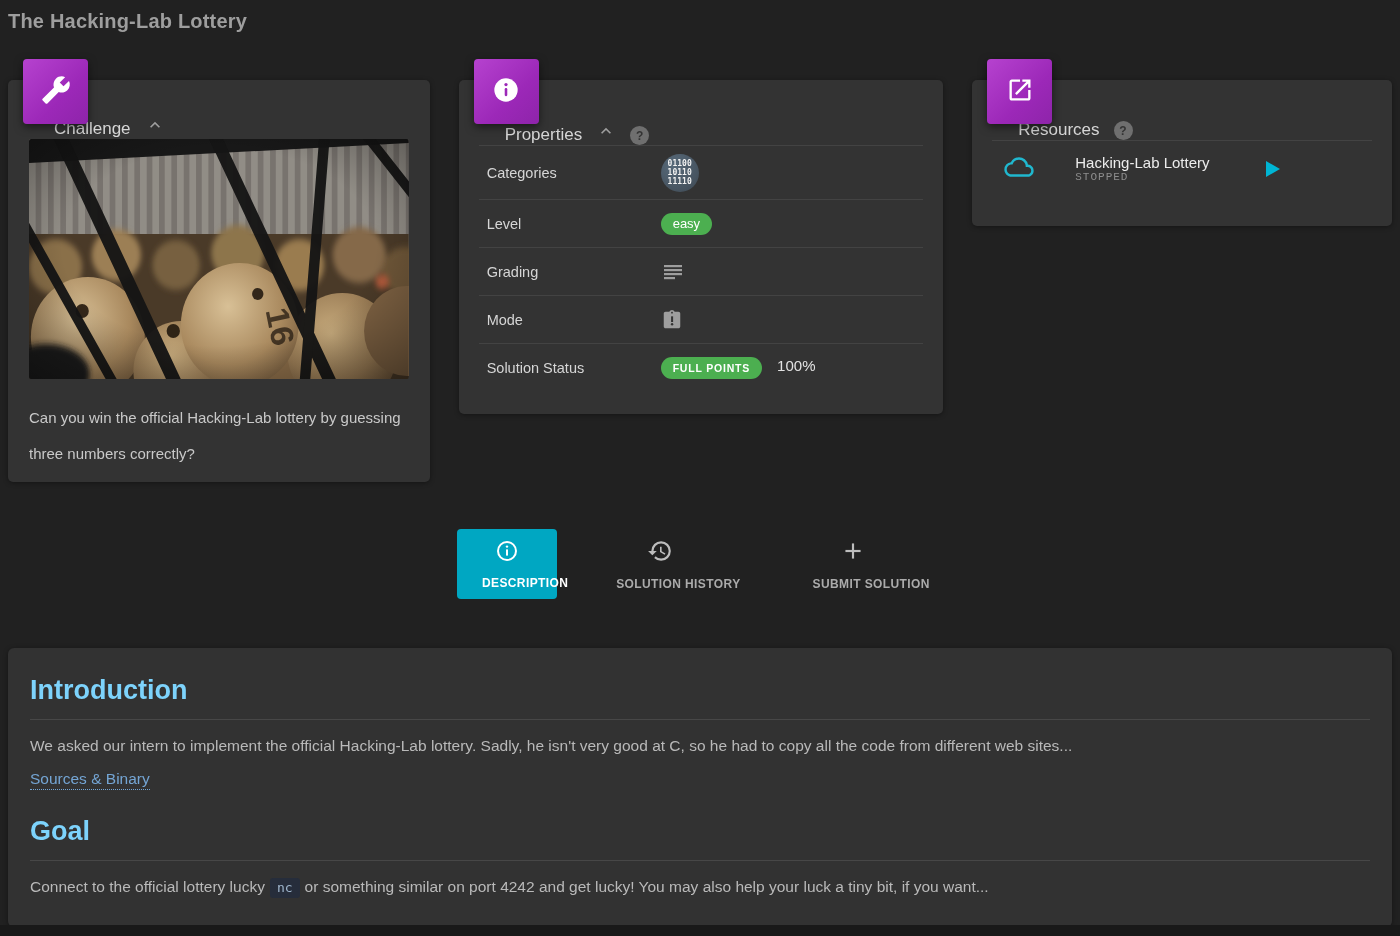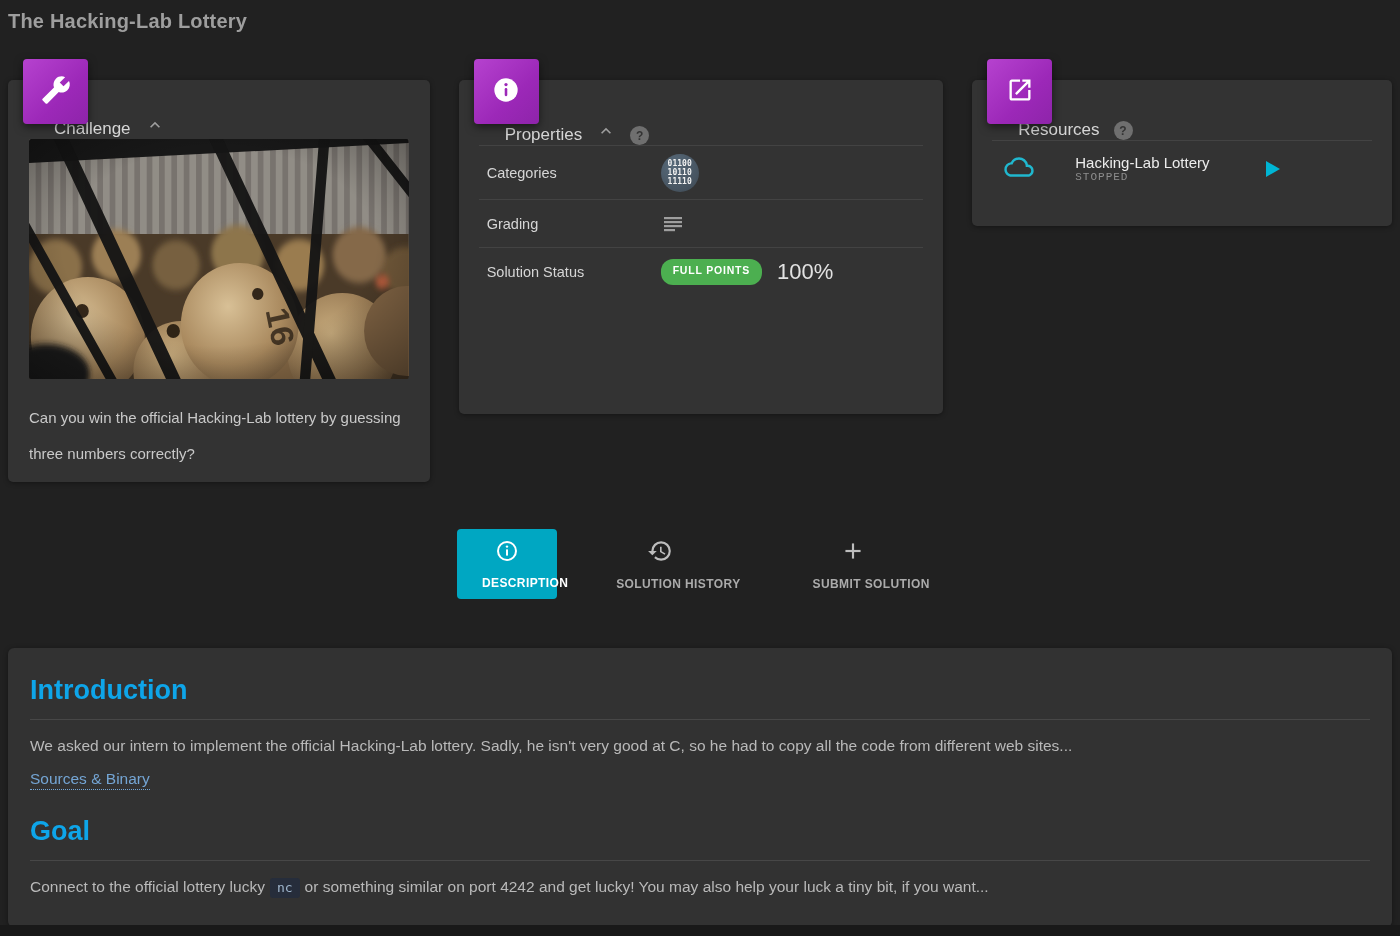--- a/index.html
+++ b/index.html
@@ -83,21 +83,21 @@
   }
   .badge-easy {
     background: #4caf50; color: #fff;
     font-size: 13px; padding: 3px 12px 4px; border-radius: 11px;
   }
   .badge-full {
     background: #4caf50; color: #fff;
     font-size: 10.5px; font-weight: bold; letter-spacing: .8px;
     padding: 5px 12px; border-radius: 12px;
   }
-  .percent { margin-left: 15px; font-size: 22px; color: #e2e2e2; }
+  .percent { margin-left: 15px; font-size: 15px; color: #e2e2e2; }
   
   .res-divider { border: none; border-top: 1px solid #434343; margin: 0 20px; }
   .res-row { display: flex; align-items: center; padding: 13px 20px 0 32px; cursor: pointer; justify-content: center; }
   .res-text { margin-left: 41px; }
   .res-name { font-size: 15px; color: #ececec; }
   .res-status { font-size: 11px; letter-spacing: 1px; color: #8d8d8d; font-family: Liberation Mono, monospace; }
   .play-btn {
     margin-left: auto; margin-right: 92px;
     width: 0; height: 0; cursor: pointer;
     border-top: 8px solid transparent;
@@ -118,21 +118,21 @@
   .tab.active .tab-label { color: #ffffff; }
   
   .content-card {
     margin-top: 49px;
     background: #323232;
     border-radius: 6px;
     padding: 27px 22px 40px;
     height: 279px;
     box-shadow: 0 1px 5px rgba(0,0,0,.4);
   }
-  .section-heading { margin: 0; font-size: 27px; font-weight: bold; color: #0ea5e9; }
+  .section-heading { margin: 0; font-size: 27px; font-weight: bold; color: #7dd3fc; }
   .section-heading.goal { margin-top: 26px; }
   .section-rule { border: none; border-top: 1px solid #474747; margin: 13px 0 0; }
   .section-text { margin: 17px 0 0; font-size: 15.5px; color: #b9b9b9; }
   .src-link {
     display: inline-block; margin-top: 15px;
     font-size: 15.5px; color: #74a5d4; text-decoration: none;
     border-bottom: 1px dotted #74a5d4; padding-bottom: 1px; cursor: pointer;
   }
   .code-chip {
     background: #262d3b; color: #9fb6cd;
@@ -258,37 +258,55 @@
         <span class="prop-label">Categories</span>
         <span class="prop-value">
           <span class="bin-circle">
             <span>01100</span>
             <span>10110</span>
             <span>11110</span>
           </span>
         </span>
       </div>
 
+      <div class="prop-row">
+        <span class="prop-label">Level</span>
+        <span class="prop-value">
+          <span class="badge-easy">easy</span>
+        </span>
+      </div>
 
       <div class="prop-row">
         <span class="prop-label">Grading</span>
         <span class="prop-value">
           <span>
             <svg width="24" height="24" viewBox="0 0 24 24" style="display:block">
               <g fill="#9e9e9e">
                 <rect x="3" y="5" width="18" height="2.2"></rect>
                 <rect x="3" y="9" width="18" height="2.2"></rect>
                 <rect x="3" y="13" width="18" height="2.2"></rect>
                 <rect x="3" y="17" width="11" height="2.2"></rect>
               </g>
             </svg>
           </span>
         </span>
       </div>
 
+      <div class="prop-row">
+        <span class="prop-label">Mode</span>
+        <span class="prop-value">
+          <span>
+            <svg width="22" height="22" viewBox="0 0 24 24" style="display:block">
+              <path fill="#9e9e9e" d="M19 3h-4.18C14.4 1.84 13.3 1 12 1s-2.4.84-2.82 2H5c-1.1 0-2 .9-2 2v14c0 1.1.9 2 2 2h14c1.1 0 2-.9 2-2V5c0-1.1-.9-2-2-2zm-7 0c.55 0 1 .45 1 1s-.45 1-1 1-1-.45-1-1 .45-1 1-1z"></path>
+              <rect x="11" y="8" width="2.2" height="6.2" fill="#333333"></rect>
+              <circle cx="12.1" cy="16.6" r="1.3" fill="#333333"></circle>
+            </svg>
+          </span>
+        </span>
+      </div>
 
       <div class="prop-row">
         <span class="prop-label">Solution Status</span>
         <span class="prop-value">
           <span class="badge-full">FULL POINTS</span>
           <span class="percent">100%</span>
         </span>
       </div>
     </section>
 

